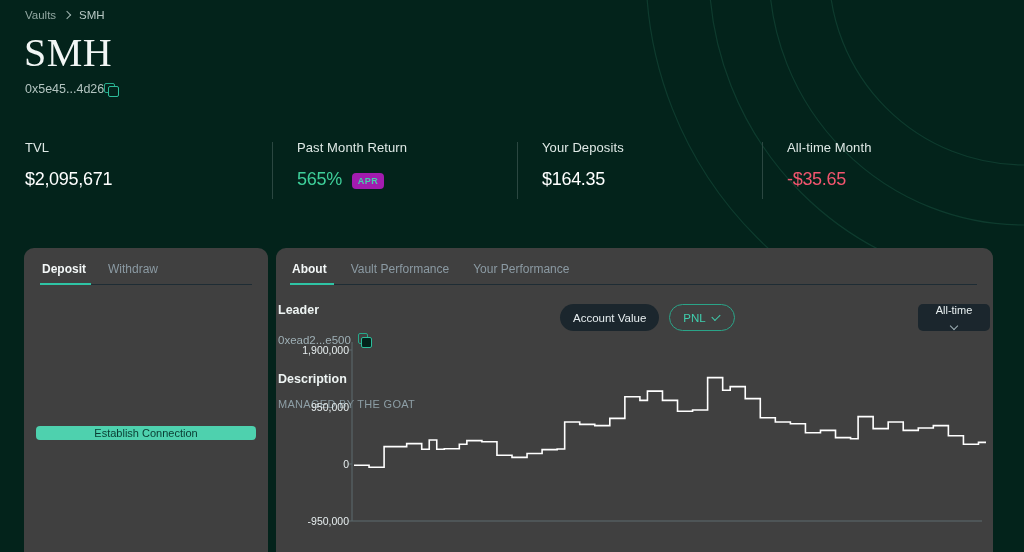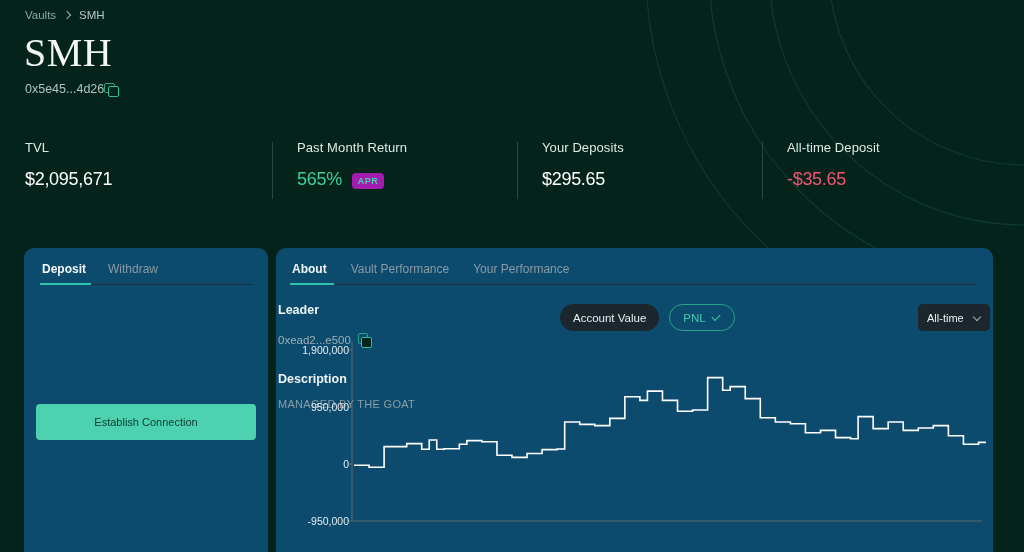--- a/index.html
+++ b/index.html
@@ -64,34 +64,34 @@
   .stat-value { font-size: 18px; color: #ffffff; letter-spacing: -0.3px; line-height: 32px; }
   .stat-value.pos { color: #3ecf9a; }
   .stat-value.neg { color: #f2556e; }
   .stat-row { display: flex; align-items: center; gap: 10px; }
   .apr-badge {
     background:#a21caf; color:#45d3aa; font-size:9px; font-weight:700;
     padding:3px 6px; border-radius:4px; letter-spacing:0.4px; position:relative; top:2px;
   }
 
   
-  .panel { position: absolute; background:#0c4a6e; border-radius: 10px 10px 0 0; }
+  .panel { position: absolute; background:#404040; border-radius: 10px 10px 0 0; }
   #left-panel  { left: 24px;  top: 248px; width: 244px; height: 304px; }
   #right-panel { left: 276px; top: 248px; width: 717px; height: 304px; }
 
   .tabbar { position: relative; display:flex; gap: 18px; padding: 12px 16px 0 16px; }
   .tabbar.right { padding-left: 14px; gap: 20px; }
   .tab { font-size: 12px; color:#8b9aa3; padding: 2px 2px 9px 2px; cursor:pointer; white-space:nowrap; }
   .tab.active { color:#f3f7f7; font-weight:700; }
   .tab-underline-track { position:absolute; left:16px; right:16px; bottom:0; height:1px; background:#1e2c34; }
   .tab-underline { position:absolute; bottom:0; height:1.6px; background:#2ec4a5; }
 
   
   .connect-btn {
-    position:absolute; left:12px; bottom:-0px; width:220px; height:36px;
+    position:absolute; left:12px; bottom:-0px; width:220px; height:14px;
     background:#4ed1ae; color:#093b31; border:none; border-radius:4px;
     font-family:"Liberation Sans", sans-serif; font-size:11px; cursor:pointer;
   }
   #connect-wrap { position:absolute; left:0; top:152px; width:244px; height:40px; }
 
   
   .section-title { font-size:12.5px; font-weight:700; color:#eef4f3; }
   #leader-block { position:absolute; left:278px; top:303px; }
   #leader-val-row { position:absolute; left:278px; top:333px; display:flex; align-items:center; gap:7px; }
   .muted-val { font-size:11.5px; color:#9fb0b6; }
@@ -108,21 +108,21 @@
   .pill.sel { background:transparent; color:#3fcfae; border:1.3px solid #2aa488; }
   .chk { width:9px; height:6px; position:relative; display:inline-block; }
   .chk::after {
     content:""; position:absolute; left:0; top:-1px; width:7px; height:4px;
     border-left:1.4px solid #3fcfae; border-bottom:1.4px solid #3fcfae; transform: rotate(-45deg);
   }
 
   #range-select {
     position:absolute; left:918px; top:304px; width:72px; height:27px;
     background:#1b262d; border-radius:5px; display:flex; align-items:center;
-    justify-content:space-between; padding:0 9px; cursor:pointer;
+    justify-content:space-between; padding:0 9px; cursor:pointer;flex-direction:column;
   }
   #range-select .lbl { font-size:11px; color:#e9f0f1; }
   .caret { width:8px; height:8px; position:relative; }
   .caret::after {
     content:""; position:absolute; left:0.5px; top:0px; width:5px; height:5px;
     border-bottom:1.4px solid #9fb0b6; border-right:1.4px solid #9fb0b6; transform: rotate(45deg);
   }
 
   
   #chart-area { position:absolute; left:276px; top:336px; width:717px; height:216px; }
@@ -167,25 +167,25 @@
     <div class="stat s1">
       <div class="stat-label">Past Month Return</div>
       <div class="stat-row">
         <div class="stat-value pos">565%</div>
         <div class="apr-badge">APR</div>
       </div>
     </div>
     <div class="stat s2">
       <div class="stat-label">Your Deposits</div>
       <div class="stat-row">
-        <div class="stat-value">$295.65</div>
+        <div class="stat-value">$164.35</div>
       </div>
     </div>
     <div class="stat s3">
-      <div class="stat-label">All-time Deposit</div>
+      <div class="stat-label">All-time Month</div>
       <div class="stat-row">
         <div class="stat-value neg">-$35.65</div>
       </div>
     </div>
   </div>
 
   <div class="panel" id="left-panel">
     <div class="tabbar">
       <div class="tab active">Deposit</div>
       <div class="tab">Withdraw</div>

